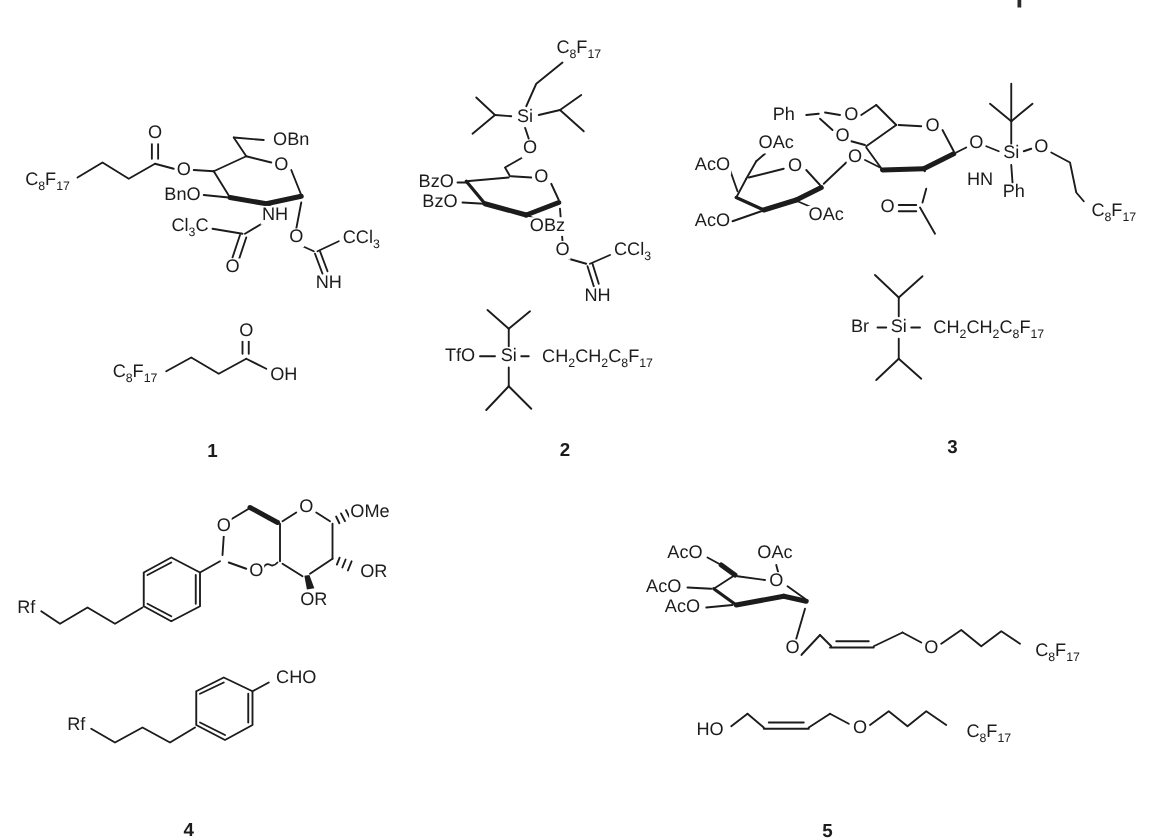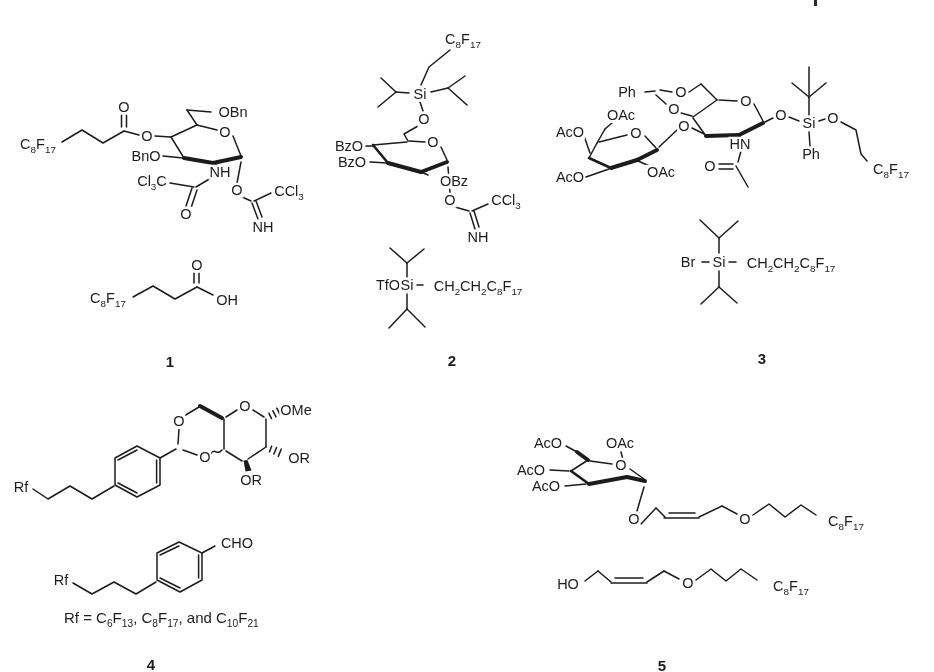--- a/index.html
+++ b/index.html
@@ -227,61 +227,60 @@
   <span class="lbl" style="left:197px;top:265px">O</span>
   <span class="lbl" style="left:227px;top:300px">OH</span>
   <span class="lbl num" style="left:170px;top:361px">1</span>
 
   <span class="lbl" style="left:463px;top:39px">C<sub>8</sub>F<sub>17</sub></span>
   <span class="lbl" style="left:420px;top:94px">Si</span>
   <span class="lbl" style="left:424px;top:119px">O</span>
   <span class="lbl" style="left:349px;top:146px">BzO</span>
   <span class="lbl" style="left:352px;top:162px">BzO</span>
   <span class="lbl" style="left:433px;top:142px">O</span>
-  <span class="lbl" style="left:454px;top:181px">OBz</span>
+  <span class="lbl" style="left:438px;top:181px">OBz</span>
   <span class="lbl" style="left:450px;top:200px">O</span>
   <span class="lbl" style="left:506px;top:200px">CCl<sub>3</sub></span>
   <span class="lbl" style="left:478px;top:237px">NH</span>
-  <span class="lbl" style="left:388px;top:285px">TfO</span>
+  <span class="lbl" style="left:368px;top:285px">TfO</span>
   <span class="lbl" style="left:407px;top:285px">Si</span>
   <span class="lbl" style="left:478px;top:286px">CH<sub>2</sub>CH<sub>2</sub>C<sub>8</sub>F<sub>17</sub></span>
   <span class="lbl num" style="left:452px;top:360px">2</span>
 
   <span class="lbl" style="left:627px;top:92px">Ph</span>
   <span class="lbl" style="left:681px;top:92px">O</span>
   <span class="lbl" style="left:674px;top:109px">O</span>
   <span class="lbl" style="left:684px;top:126px">O</span>
   <span class="lbl" style="left:621px;top:115px">OAc</span>
   <span class="lbl" style="left:570px;top:132px">AcO</span>
   <span class="lbl" style="left:636px;top:133px">O</span>
   <span class="lbl" style="left:570px;top:177px">AcO</span>
   <span class="lbl" style="left:661px;top:172px">OAc</span>
   <span class="lbl" style="left:746px;top:101px">O</span>
-  <span class="lbl" style="left:740px;top:144px">HN</span>
+  <span class="lbl" style="left:784px;top:144px">HN</span>
   <span class="lbl" style="left:710px;top:166px">O</span>
   <span class="lbl" style="left:781px;top:115px">O</span>
   <span class="lbl" style="left:809px;top:123px">Si</span>
   <span class="lbl" style="left:833px;top:118px">O</span>
   <span class="lbl" style="left:811px;top:154px">Ph</span>
   <span class="lbl" style="left:891px;top:169px">C<sub>8</sub>F<sub>17</sub></span>
   <span class="lbl" style="left:688px;top:262px">Br</span>
   <span class="lbl" style="left:719px;top:262px">Si</span>
   <span class="lbl" style="left:791px;top:263px">CH<sub>2</sub>CH<sub>2</sub>C<sub>8</sub>F<sub>17</sub></span>
   <span class="lbl num" style="left:762px;top:358px">3</span>
 
   <span class="lbl" style="left:21px;top:487px">Rf</span>
   <span class="lbl" style="left:179px;top:421px">O</span>
   <span class="lbl" style="left:205px;top:457px">O</span>
   <span class="lbl" style="left:245px;top:406px">O</span>
   <span class="lbl" style="left:296px;top:410px">OMe</span>
   <span class="lbl" style="left:299px;top:458px">OR</span>
   <span class="lbl" style="left:251px;top:480px">OR</span>
   <span class="lbl" style="left:61px;top:580px">Rf</span>
   <span class="lbl" style="left:237px;top:543px">CHO</span>
-  <span class="lbl left" style="left:63px;top:617px">Rf = C<sub>6</sub>F<sub>13</sub>, C<sub>8</sub>F<sub>17</sub>, and C<sub>10</sub>F<sub>21</sub></span>
   <span class="lbl num" style="left:151px;top:664px">4</span>
 
   <span class="lbl" style="left:548px;top:443px">AcO</span>
   <span class="lbl" style="left:620px;top:443px">OAc</span>
   <span class="lbl" style="left:531px;top:470px">AcO</span>
   <span class="lbl" style="left:546px;top:486px">AcO</span>
   <span class="lbl" style="left:621px;top:465px">O</span>
   <span class="lbl" style="left:634px;top:519px">O</span>
   <span class="lbl" style="left:745px;top:519px">O</span>
   <span class="lbl" style="left:846px;top:521px">C<sub>8</sub>F<sub>17</sub></span>

